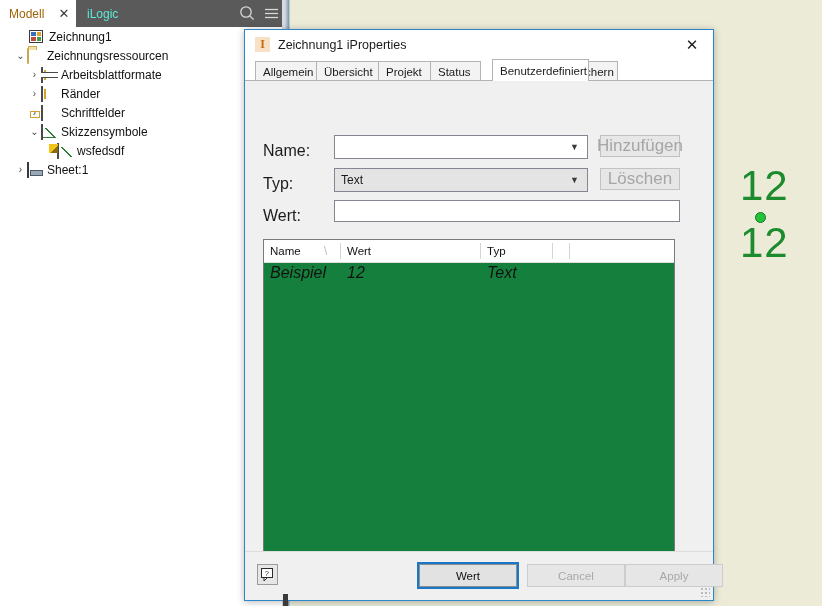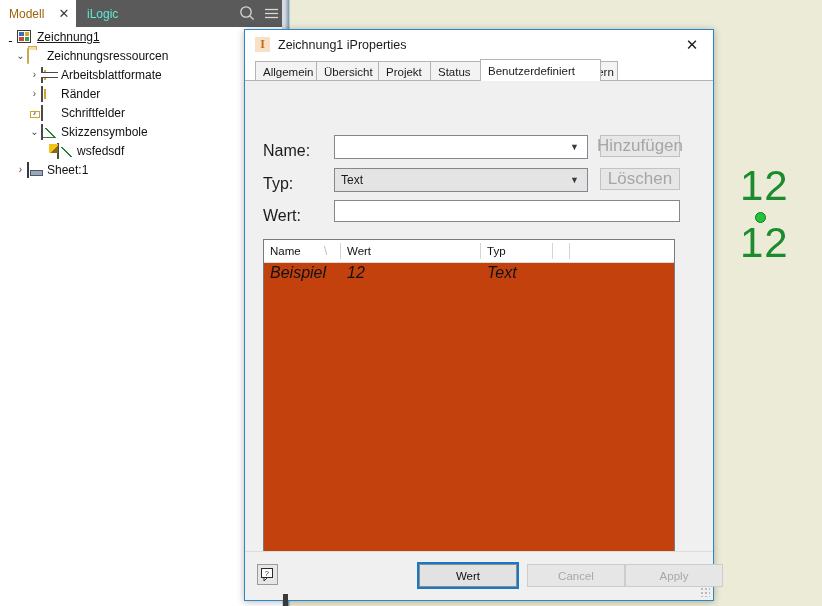--- a/index.html
+++ b/index.html
@@ -65,21 +65,21 @@
   .trow{position:relative;height:19px;display:flex;align-items:center;white-space:nowrap;}
   .tchev{
     width:13px;min-width:13px;text-align:center;color:#4a4a4a;font-size:10px;
     line-height:1;
   }
   .tchev.none{color:transparent;}
   .tico{
     width:16px;min-width:16px;height:14px;margin-right:4px;position:relative;
   }
   .tlabel{font-size:12px;color:#111;}
-  .d0{padding-left:4px;text-decoration:underline;}
+  .d0{padding-left:16px;}
   .d1{padding-left:14px;}
   .d2{padding-left:28px;}
   .d3{padding-left:44px;}
 
   
   .ic-drawing{
     width:14px;height:13px;border:1px solid #3a3a3a;background:#fff;
     display:grid;grid-template-columns:1fr 1fr;grid-template-rows:1fr 1fr;gap:1px;padding:1px;box-sizing:border-box;
   }
   .ic-drawing i{display:block;background:#3a6fb5;}
@@ -202,21 +202,21 @@
     background:#ffffff;border:1px solid #828790;height:22px;
   }
   .btn{
     box-sizing:border-box;height:22px;border:1px solid #c2c2c2;background:#e7e7e7;
     display:flex;align-items:center;justify-content:center;font-size:17px;color:#a6a6a6;
   }
 
   
   #list{
     position:absolute;left:18px;top:158px;width:412px;height:316px;
-    background:#c2410c;border:1px solid #7a7a7a;box-sizing:border-box;overflow:hidden;
+    background:#15803d;border:1px solid #7a7a7a;box-sizing:border-box;overflow:hidden;
   }
   #list-head{
     position:relative;height:22px;background:#ffffff;border-bottom:1px solid #dcdcdc;
   }
   .hcell{
     position:absolute;top:0;height:22px;display:flex;align-items:center;
     font-size:11.5px;color:#111;padding-left:6px;box-sizing:border-box;
   }
   .hsep{position:absolute;top:3px;width:1px;height:16px;background:#d4d4d4;}
   .sortmark{
@@ -376,21 +376,21 @@
       </div>
     <div class="dtab" style="left:71px;width:63px;">
         <span>Übersicht</span>
       </div>
     <div class="dtab" style="left:133px;width:53px;">
         <span>Projekt</span>
       </div>
     <div class="dtab" style="left:185px;width:51px;">
         <span>Status</span>
       </div>
-    <div class="dtab sel" style="left:212px;width:121px;margin-left:23px;">
+    <div class="dtab sel" style="left:224px;width:97px;margin-left:23px;">
         <span>Benutzerdefiniert</span>
       </div>
     <div class="dtab" style="left:309px;width:64px;">
         <span>Speichern</span>
       </div>
   </div>
   <div id="dlg-tabline"></div>
 
   <div id="dlg-body">
 

